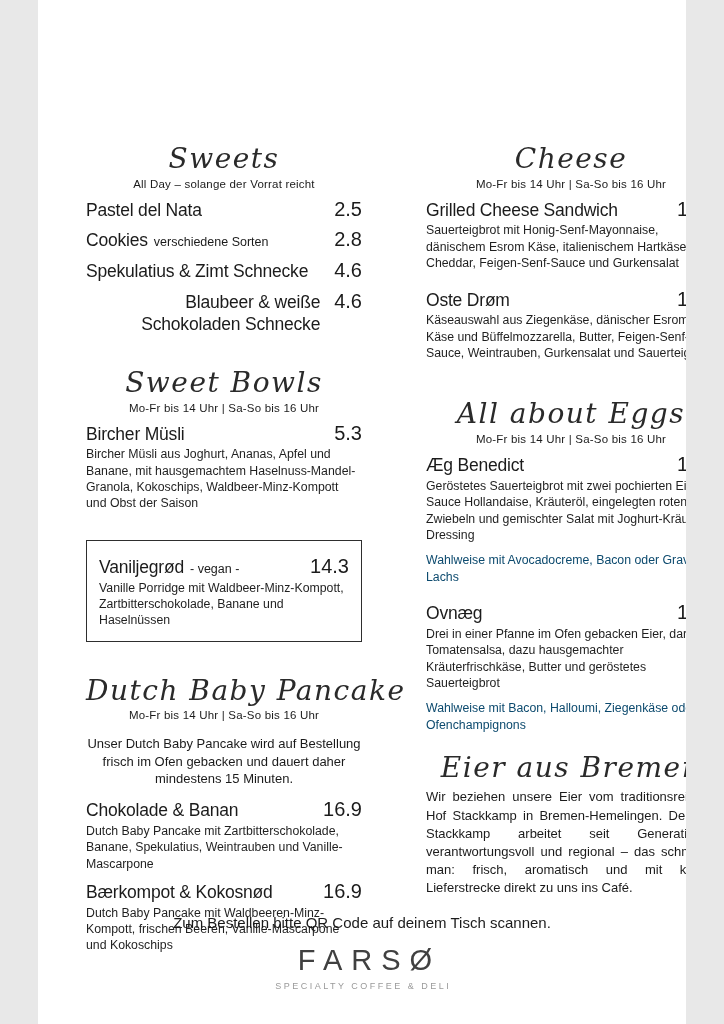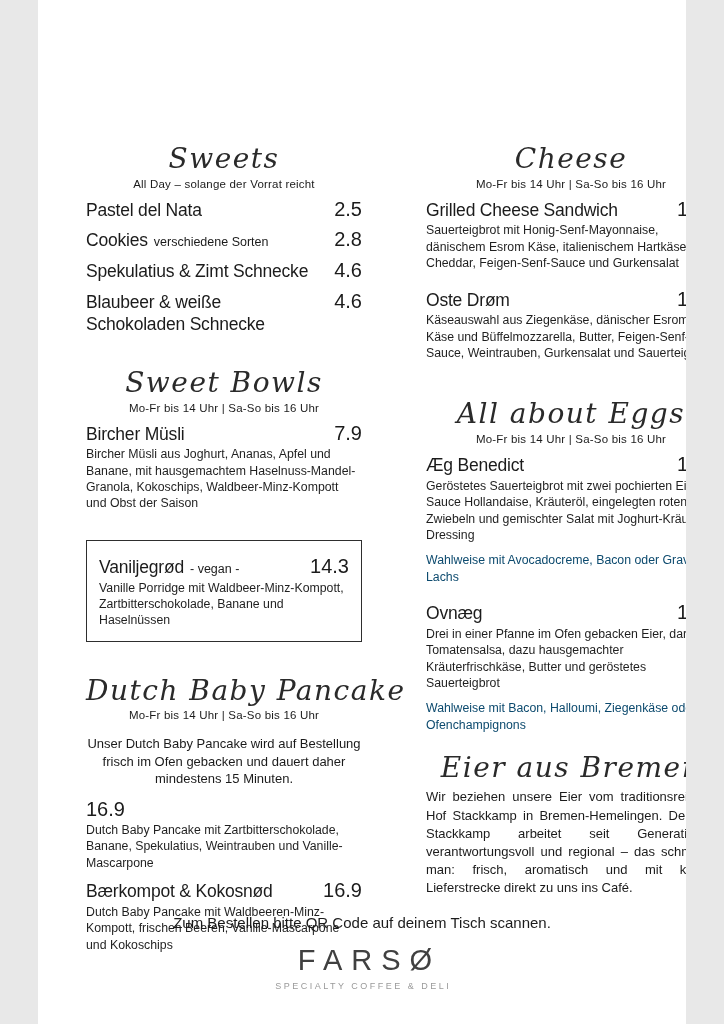--- a/index.html
+++ b/index.html
@@ -51,20 +51,21 @@
     display:flex;
     align-items:baseline;
     gap:6px;
     flex:1;
     padding-right:14px;
   }
   .iname{
     font-size:17.5px;
     letter-spacing:-.2px;
     line-height:1.25;
+    text-align:right;
   }
   .inote{
     font-size:12.5px;
     white-space:nowrap;
   }
   .iprice{
     font-size:20px;
     flex:none;
   }
   .desc{
@@ -183,21 +184,21 @@
       </div>
 
       <div class="section section-bowls">
         <h2 class="script-title">Sweet Bowls</h2>
         <div class="sub">Mo-Fr bis 14 Uhr | Sa-So bis 16 Uhr</div>
 
         <div class="row">
           <div class="left-part">
             <span class="iname">Bircher Müsli</span>
           </div>
-          <span class="iprice">7.9</span>
+          <span class="iprice">5.3</span>
         </div>
         <p class="desc">Bircher Müsli aus Joghurt, Ananas, Apfel und Banane, mit hausgemachtem Haselnuss-Mandel-Granola, Kokoschips, Waldbeer-Minz-Kompott und Obst der Saison</p>
       </div>
 
       <div class="special-box">
         <div class="row" style="margin-top:0">
           <div class="left-part">
             <span class="iname">Vaniljegrød</span>
             <span class="inote">- vegan -</span>
           </div>
@@ -205,20 +206,23 @@
         </div>
         <p class="desc">Vanille Porridge mit Waldbeer-Minz-Kompott, Zartbitterschokolade, Banane und Haselnüssen</p>
       </div>
 
       <div class="section section-dutch">
         <h2 class="script-title">Dutch Baby Pancake</h2>
         <div class="sub">Mo-Fr bis 14 Uhr | Sa-So bis 16 Uhr</div>
         <p class="centered-note">Unser Dutch Baby Pancake wird auf Bestellung frisch im Ofen gebacken und dauert daher mindestens 15 Minuten.</p>
 
         <div class="row" style="margin-top:10px">
+          <div class="left-part">
+            <span class="iname">Chokolade &amp; Banan</span>
+          </div>
           <span class="iprice">16.9</span>
         </div>
         <p class="desc">Dutch Baby Pancake mit Zartbitterschokolade, Banane, Spekulatius, Weintrauben und Vanille-Mascarpone</p>
 
         <div class="row" style="margin-top:8px">
           <div class="left-part">
             <span class="iname">Bærkompot &amp; Kokosnød</span>
           </div>
           <span class="iprice">16.9</span>
         </div>

